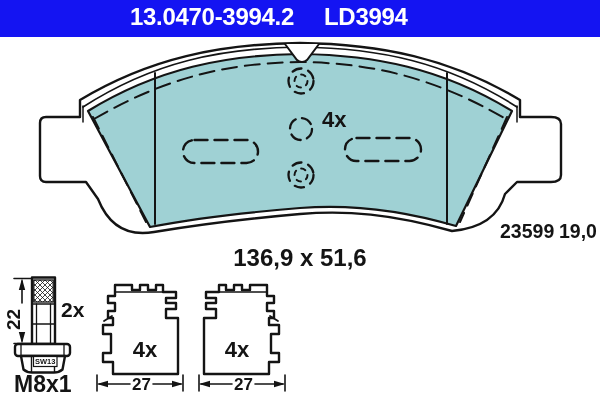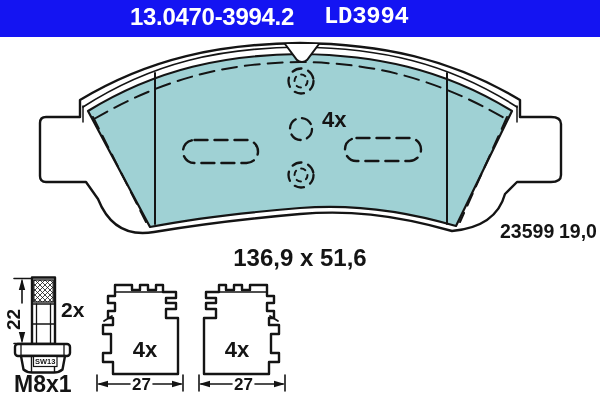--- a/index.html
+++ b/index.html
@@ -2,21 +2,21 @@
 <html><head>
 <meta charset="utf-8">
 <style>
   html,body{margin:0;padding:0;background:#fff;}
   #stage{position:relative;width:600px;height:400px;background:#fff;overflow:hidden;
          font-family:"Liberation Sans",sans-serif;}
   .header{position:absolute;left:0;top:0;width:600px;height:37px;background:#1414f2;}
   .header span{position:absolute;top:3px;color:#fff;font-weight:bold;font-size:24px;
                letter-spacing:-0.3px;white-space:nowrap;}
   .pn{left:130px;}
-  .tc{left:324px;font-family:Liberation Mono, monospace;}
+  .tc{left:324px;}
   svg{position:absolute;left:0;top:0;}
   .lbl{font-family:"Liberation Sans",sans-serif;font-weight:bold;fill:#141414;}
   .outline{fill:#fff;stroke:#141414;stroke-width:2.4;stroke-linejoin:round;}
   .thin{fill:none;stroke:#141414;stroke-linecap:round;}
 </style>
 </head>
 <body>
 
 <div id="stage">
 

